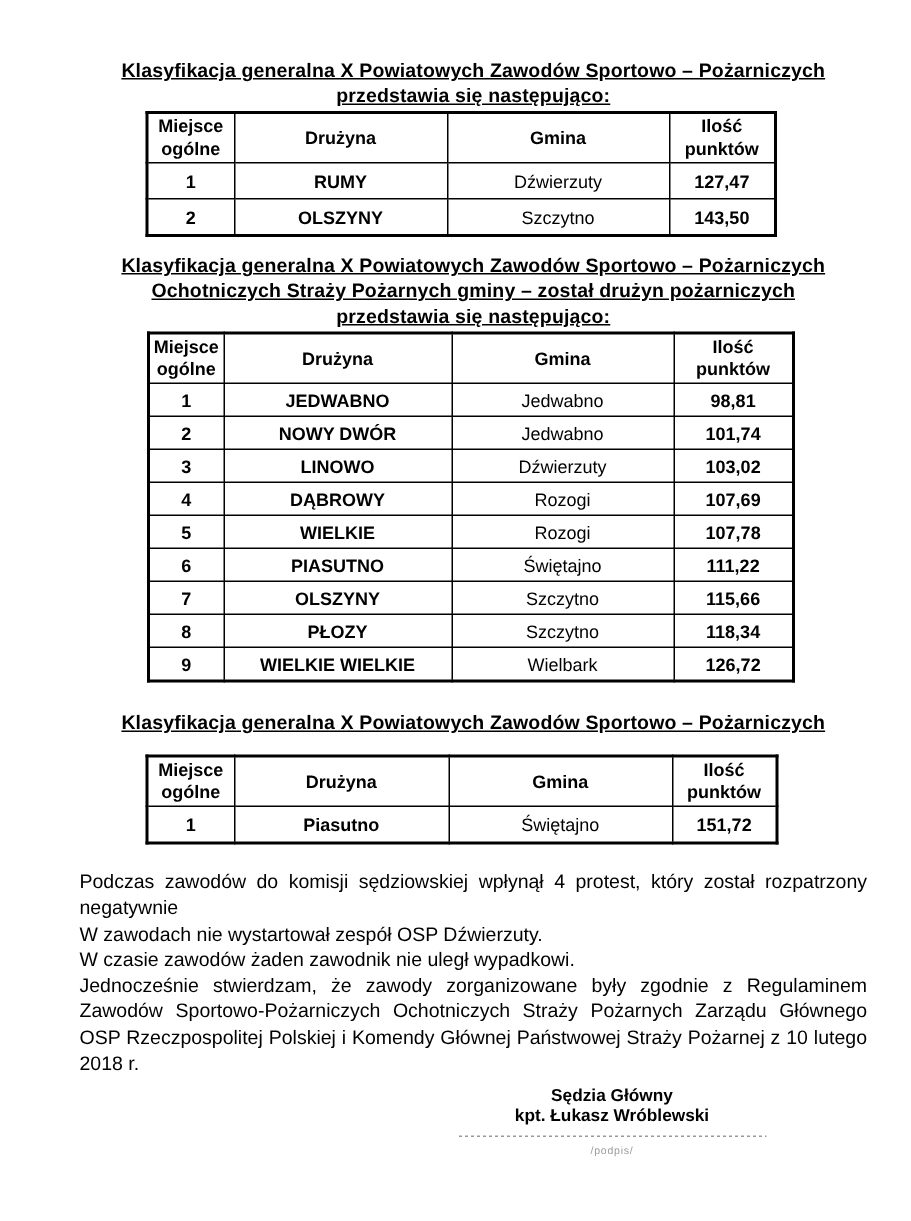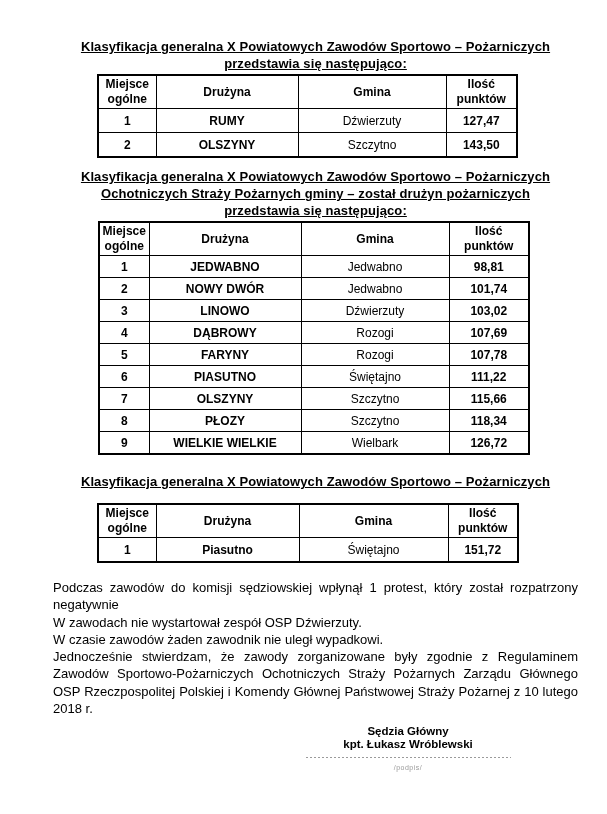--- a/index.html
+++ b/index.html
@@ -164,21 +164,21 @@
             <td class="points">103,02</td>
           </tr>
           <tr>
             <td class="place">4</td>
             <td class="team">DĄBROWY</td>
             <td class="gmina">Rozogi</td>
             <td class="points">107,69</td>
           </tr>
           <tr>
             <td class="place">5</td>
-            <td class="team">FARYNY</td>
+            <td class="team">WIELKIE</td>
             <td class="gmina">Rozogi</td>
             <td class="points">107,78</td>
           </tr>
           <tr>
             <td class="place">6</td>
             <td class="team">PIASUTNO</td>
             <td class="gmina">Świętajno</td>
             <td class="points">111,22</td>
           </tr>
           <tr>
@@ -227,21 +227,21 @@
             <td class="place">1</td>
             <td class="team">Piasutno</td>
             <td class="gmina">Świętajno</td>
             <td class="points">151,72</td>
           </tr>
         </tbody>
       </table>
     </section>
 
     <div class="notes">
-      <p class="just">Podczas zawodów do komisji sędziowskiej wpłynął 1 protest, który został rozpatrzony negatywnie</p>
+      <p class="just">Podczas zawodów do komisji sędziowskiej wpłynął 4 protest, który został rozpatrzony negatywnie</p>
       <p>W zawodach nie wystartował zespół OSP Dźwierzuty.</p>
       <p>W czasie zawodów żaden  zawodnik nie uległ wypadkowi.</p>
       <p class="just">Jednocześnie stwierdzam, że zawody zorganizowane były zgodnie z Regulaminem Zawodów Sportowo-Pożarniczych Ochotniczych Straży Pożarnych Zarządu Głównego OSP Rzeczpospolitej Polskiej i Komendy Głównej Państwowej Straży Pożarnej z 10 lutego 2018 r.</p>
     </div>
 
     <div class="signature">
       <div>Sędzia Główny</div>
       <div class="sig-name">kpt. Łukasz Wróblewski</div>
       <div class="sig-line"></div>
       <div class="podpis">/podpis/</div>

